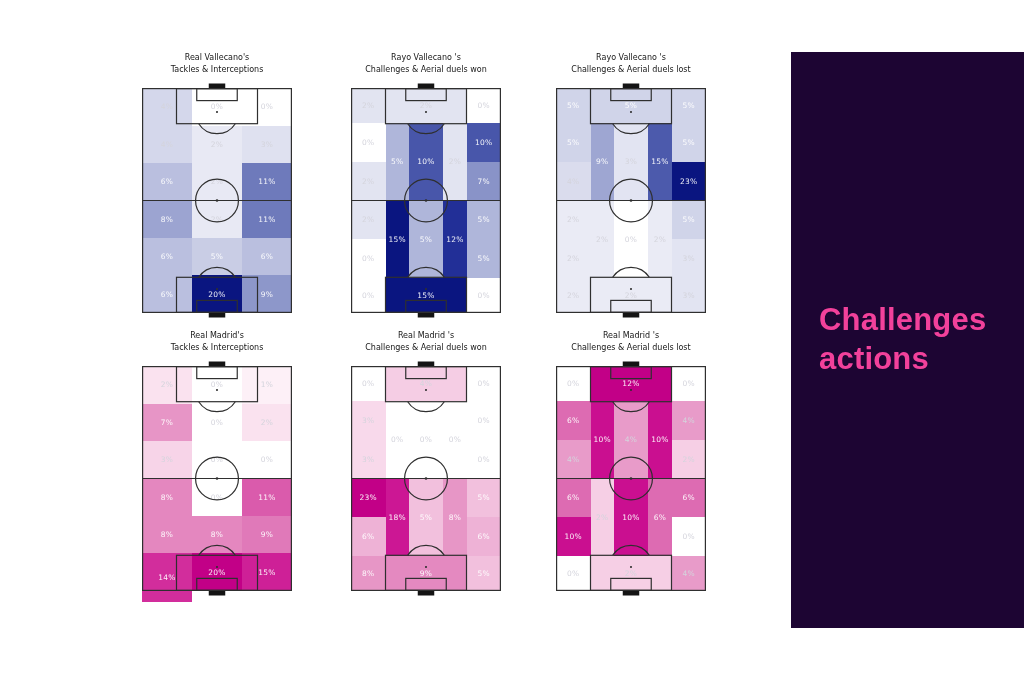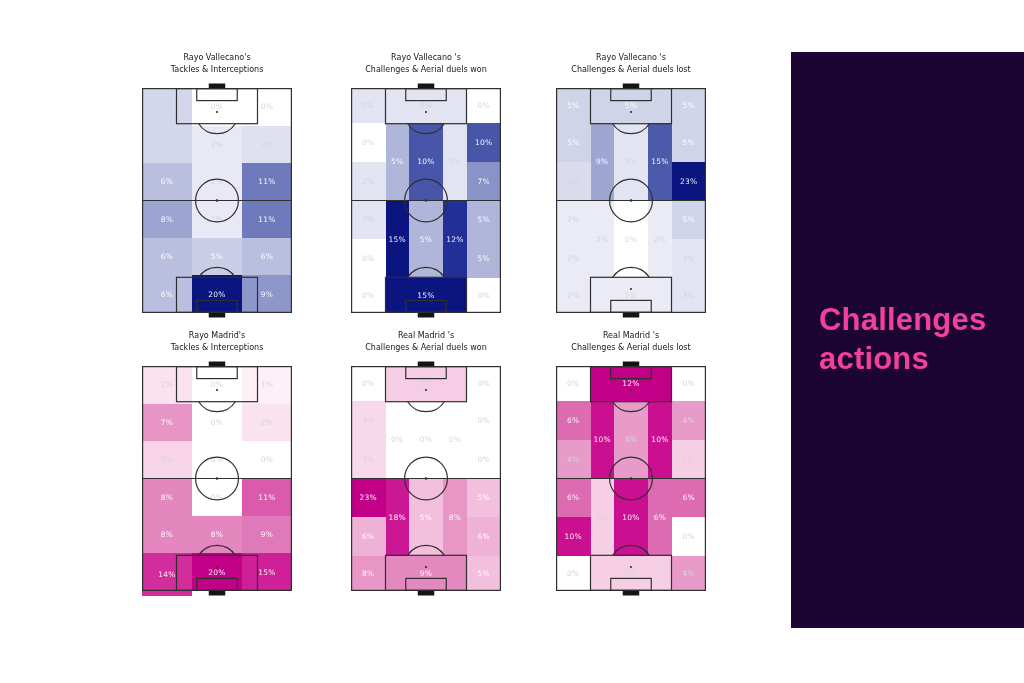--- a/index.html
+++ b/index.html
@@ -18,21 +18,21 @@
   .sidebar h1{margin:0;font-family:"Liberation Sans",sans-serif;font-weight:bold;
               font-size:31px;line-height:1.26;letter-spacing:0.2px;}
 </style>
 </head>
 <body>
 
 <div class="canvas">
   <div id="charts-region">
       <figure class="pitch-chart" style="left: 142px; top: 52px;">
         <div class="chart-title">
-          <div>Rayo Vallecano's</div>
+          <div>Real Vallecano's</div>
           <div>Tackles &amp; Interceptions</div>
         </div>
         <div class="pitch">
           <div class="cell dotted" style="left: 0px; top: 0px; width: 49.995px; height: 37.5075px; background: rgb(212, 215, 235);">
             <span class="val" style="color: rgb(212, 212, 220);">4%</span>
           </div>
           <div class="cell" style="left: 49.995px; top: 0px; width: 50.01px; height: 37.5075px; background: rgb(255, 255, 255);">
             <span class="val" style="color: rgb(212, 212, 220);">0%</span>
           </div>
           <div class="cell" style="left: 100.005px; top: 0px; width: 49.995px; height: 37.5075px; background: rgb(255, 255, 255);">
@@ -276,21 +276,21 @@
             <g fill="#2f2f2f">
               <circle cx="50" cy="75" r="0.9"></circle>
               <circle cx="50" cy="16" r="0.7"></circle>
               <circle cx="50" cy="134" r="0.7"></circle>
             </g>
           </svg>
         </div>
       </figure>
       <figure class="pitch-chart" style="left: 142px; top: 330px;">
         <div class="chart-title">
-          <div>Rayo Madrid's</div>
+          <div>Real Madrid's</div>
           <div>Tackles &amp; Interceptions</div>
         </div>
         <div class="pitch">
           <div class="cell dotted" style="left: 0px; top: 0px; width: 49.995px; height: 37.5075px; background: rgb(250, 226, 239);">
             <span class="val" style="color: rgb(212, 212, 220);">2%</span>
           </div>
           <div class="cell" style="left: 49.995px; top: 0px; width: 50.01px; height: 37.5075px; background: rgb(255, 255, 255);">
             <span class="val" style="color: rgb(212, 212, 220);">0%</span>
           </div>
           <div class="cell dotted" style="left: 100.005px; top: 0px; width: 49.995px; height: 37.5075px; background: rgb(253, 240, 247);">
@@ -325,21 +325,21 @@
           </div>
           <div class="cell dotted" style="left: 0px; top: 150.007px; width: 49.995px; height: 37.485px; background: rgb(228, 135, 191);">
             <span class="val" style="color: rgba(255, 255, 255, 0.93);">8%</span>
           </div>
           <div class="cell dotted" style="left: 49.995px; top: 150.007px; width: 50.01px; height: 37.485px; background: rgb(228, 135, 191);">
             <span class="val" style="color: rgba(255, 255, 255, 0.93);">8%</span>
           </div>
           <div class="cell dotted" style="left: 100.005px; top: 150.007px; width: 49.995px; height: 37.485px; background: rgb(224, 121, 185);">
             <span class="val" style="color: rgba(255, 255, 255, 0.93);">9%</span>
           </div>
-          <div class="cell dotted" style="left: 0px; top: 187.493px; width: 49.995px; height: 43px; background: rgb(210, 45, 156);">
+          <div class="cell dotted" style="left: 0px; top: 187.493px; width: 49.995px; height: 49px; background: rgb(210, 45, 156);">
             <span class="val" style="color: rgba(255, 255, 255, 0.93);">14%</span>
           </div>
           <div class="cell dotted" style="left: 49.995px; top: 187.493px; width: 50.01px; height: 37.5075px; background: rgb(194, 0, 135);">
             <span class="val" style="color: rgba(255, 255, 255, 0.93);">20%</span>
           </div>
           <div class="cell dotted" style="left: 100.005px; top: 187.493px; width: 49.995px; height: 37.5075px; background: rgb(206, 32, 151);">
             <span class="val" style="color: rgba(255, 255, 255, 0.93);">15%</span>
           </div>
           <svg class="pitch-lines" viewBox="0 -4 100 158" preserveAspectRatio="none">
             <rect x="44.5" y="-3" width="11" height="3.4" fill="#141414"></rect>

